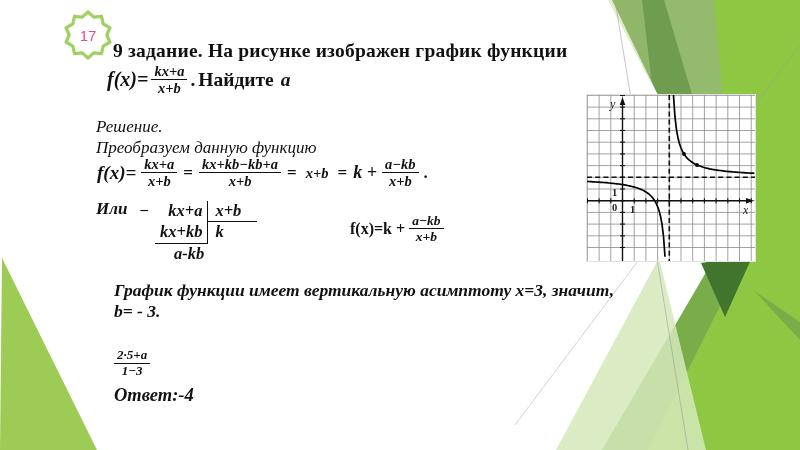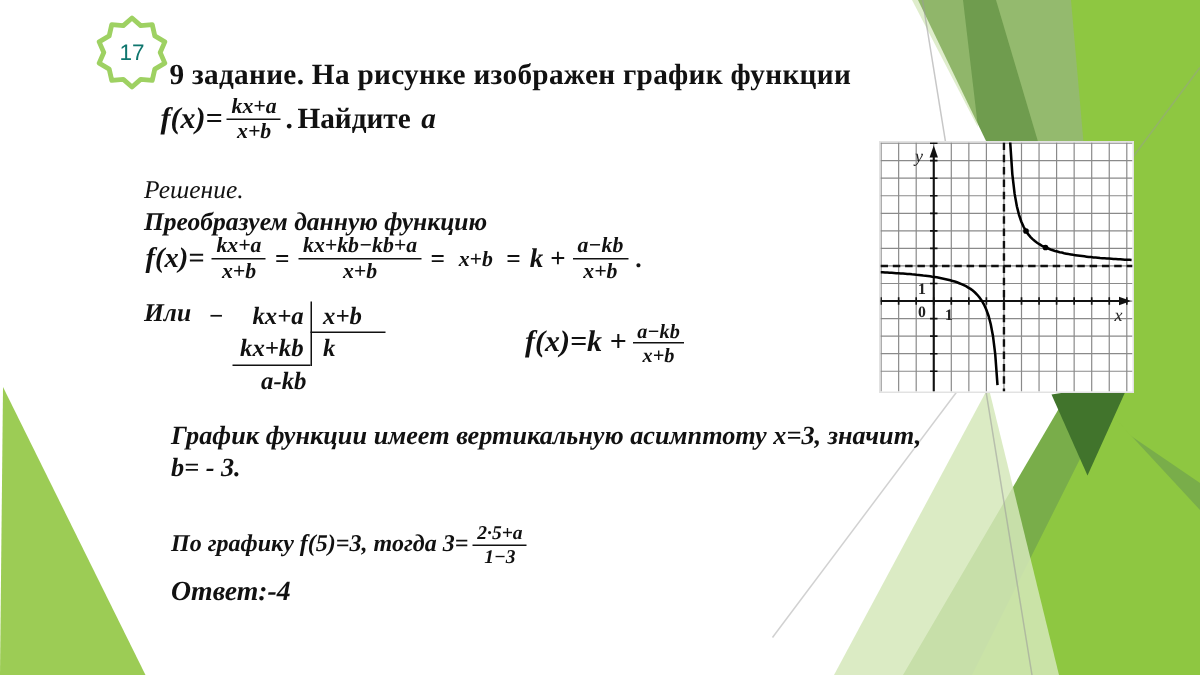--- a/index.html
+++ b/index.html
@@ -6,54 +6,54 @@
   body{
     width:800px;height:450px;position:relative;overflow:hidden;
     background:#ffffff;color:#111;
     font-family:"Liberation Serif",serif;
   }
   .bg{position:absolute;left:0;top:0;z-index:0}
   
   .badge{position:absolute;left:63px;top:10px;width:50px;height:50px;z-index:3}
   .badge .num{
     position:absolute;inset:0;display:flex;align-items:center;justify-content:center;
-    font-family:"Liberation Sans",sans-serif;font-size:15px;color:#0f766e;
+    font-family:"Liberation Sans",sans-serif;font-size:15px;color:#ec4899;
   }
   
   .t1{position:absolute;left:113px;top:40px;z-index:2;font-weight:700;font-size:19.5px;letter-spacing:.2px;white-space:nowrap}
   .t2{position:absolute;left:107px;top:63px;z-index:2;display:flex;align-items:center;gap:3px}
   .t2 .fx{font-style:italic;font-weight:700;font-size:20px}
   .t2 .tail{font-weight:700;font-size:19.5px}
   .t2 .vara{font-style:italic;font-weight:700;font-size:19.5px;margin-left:4px}
   
   .frac{display:inline-flex;flex-direction:column;align-items:center;line-height:1.12;font-weight:700;font-style:italic;text-align:center}
   .frac .fr-num{border-bottom:1.7px solid #111;padding:0 3px}
   .frac .fr-den{padding:0 3px}
   
   .sol-h{position:absolute;left:96px;top:117px;z-index:2;font-weight:400;font-style:italic;font-size:17px}
-  .sol-sub{position:absolute;left:96px;top:138px;z-index:2;font-weight:700;font-style:italic;font-size:17px}
+  .sol-sub{position:absolute;left:96px;top:138px;z-index:2;font-weight:400;font-style:italic;font-size:17px}
   .chain{position:absolute;left:97px;top:156px;z-index:2;display:flex;align-items:center;gap:5px}
   .chain .fx{font-style:italic;font-weight:700;font-size:19px}
   .chain .frac{font-size:14.5px}
   .chain .eq{font-weight:700;font-size:17px;padding:0 1px}
   .chain .kp{font-weight:700;font-style:italic;font-size:18px}
   .chain .dot{font-weight:700;font-size:17px}
   .or{position:absolute;left:96px;top:199px;z-index:2;font-weight:700;font-style:italic;font-size:17px}
   .ld{
     position:absolute;left:139px;top:201px;z-index:2;
     display:grid;grid-template-columns:16px auto 50px;
     font-weight:700;font-style:italic;font-size:16.5px;line-height:1.18;
   }
   .ld .l1{text-align:right;padding:0 5px}
   .ld .r1{border-left:1.8px solid #111;border-bottom:1.8px solid #111;padding:0 8px 1px 7px}
   .ld .l2{text-align:left;padding:0 5px 1px 5px;border-bottom:1.8px solid #111}
   .ld .r2{border-left:1.8px solid #111;padding:0 8px 0 7px}
   .ld .l3{text-align:center;padding-left:16px}
   .side{position:absolute;left:350px;top:213px;z-index:2;display:flex;align-items:center;gap:4px}
-  .side .pre{font-weight:700;font-style:italic;font-size:20px}
+  .side .pre{font-weight:700;font-size:16px}
   .side .frac{font-size:13.5px}
   .para{position:absolute;left:114px;top:280px;z-index:2;font-weight:700;font-style:italic;font-size:17.5px;line-height:21px;white-space:nowrap}
   .bygraph{position:absolute;left:114px;top:348px;z-index:2;display:flex;align-items:center;gap:3px;font-weight:700;font-style:italic;font-size:16px}
   .bygraph .frac{font-size:13px}
   .answer{position:absolute;left:114px;top:385px;z-index:2;font-weight:700;font-style:italic;font-size:18.5px}
   
   .graph-box{
     position:absolute;left:586px;top:94px;width:168px;height:166px;z-index:2;
     background:#fff;border:1px solid #e2e2e2;box-sizing:content-box;
   }
@@ -145,21 +145,20 @@
     <span class="fr-den">x+b</span>
   </span>
 </div>
 
 <div class="para">
   <div>График функции имеет вертикальную асимптоту x=3, значит,</div>
   <div>b= - 3.</div>
 </div>
 
 <div class="bygraph">
-  <span>По графику f(5)=3, тогда 3=</span>
   <span class="frac">
     <span class="fr-num">2·5+a</span>
     <span class="fr-den">1−3</span>
   </span>
 </div>
 
 <div class="answer">Ответ:-4</div>
 
 <div class="graph-box">
   <svg id="graph-svg" width="168" height="166">

